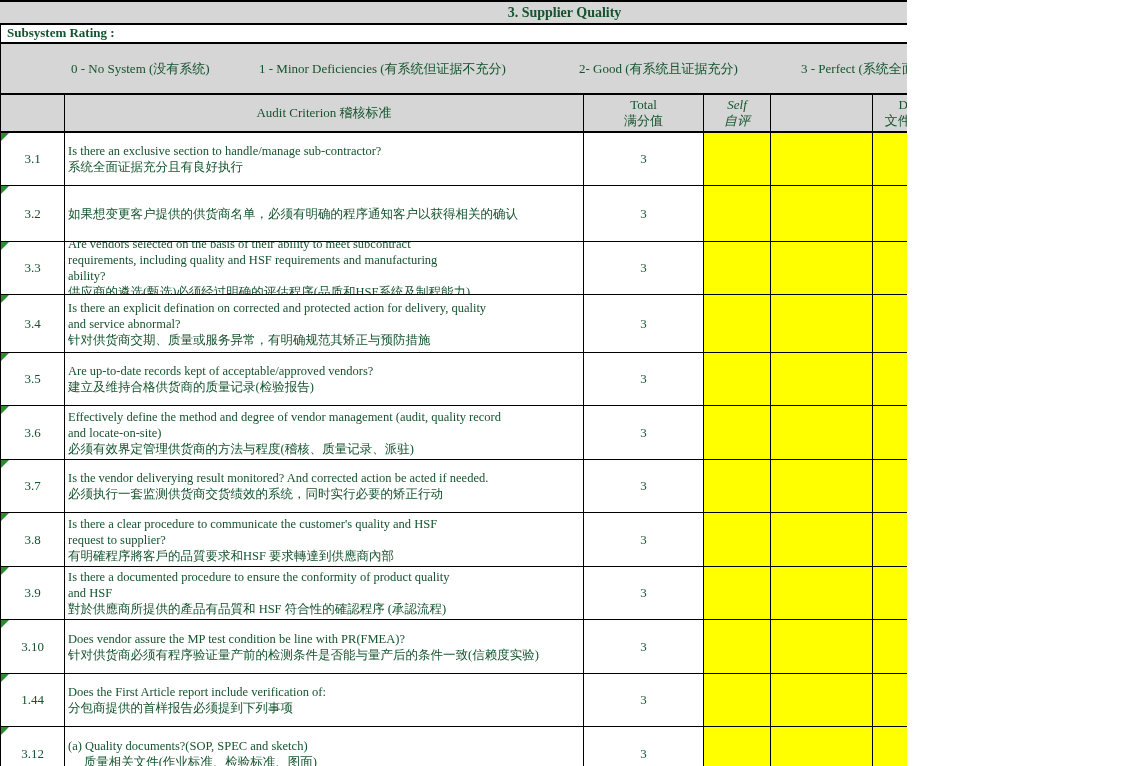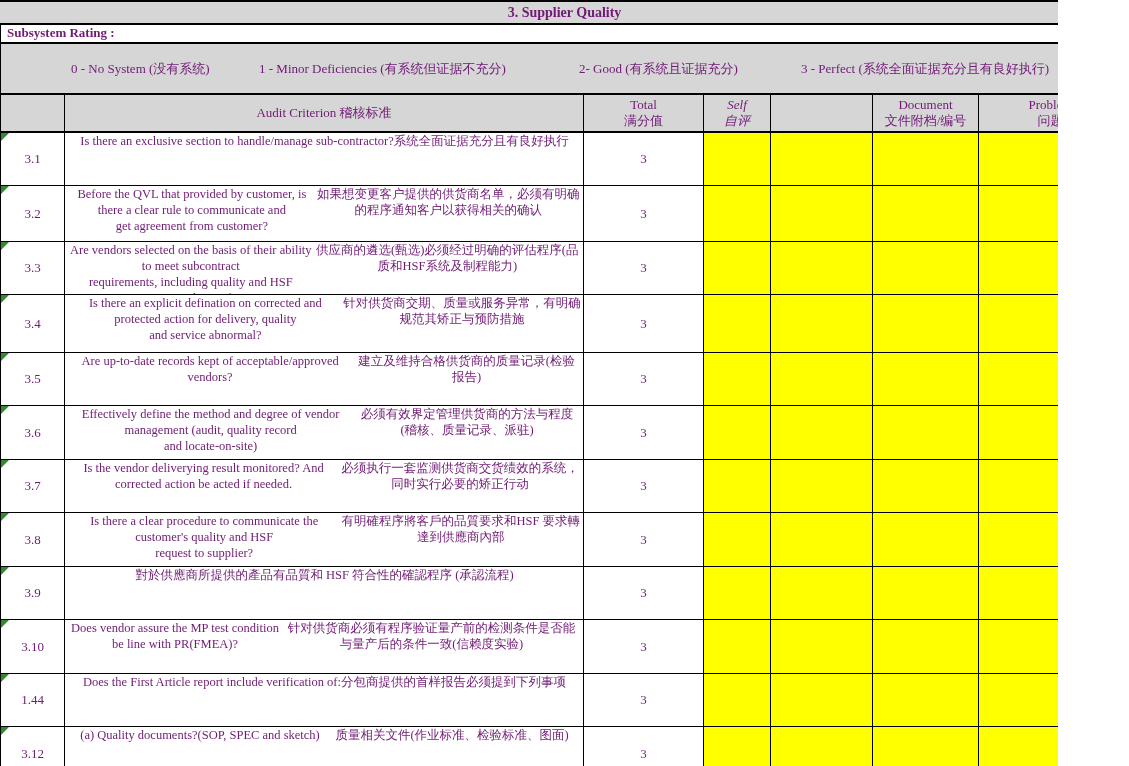--- a/index.html
+++ b/index.html
@@ -1,21 +1,21 @@
 <!DOCTYPE html>
 <html><head>
 <meta charset="utf-8">
 <style>
   html,body{margin:0;padding:0;background:#ffffff;}
   .sheet{
     position:relative;
-    width:1058px;height:766px;
+    width:907px;height:766px;
     background:#ffffff;
     font-family:"Liberation Serif","DejaVu Serif",serif;
-    color:#701a75;
+    color:#14532d;
     overflow:hidden;
   }
   
   .title-row{
     box-sizing:border-box;
     width:1129px;height:25px;
     background:#d6d6d6;
     border-top:2px solid #000;
     border-bottom:2px solid #000;
     display:flex;align-items:center;justify-content:center;
@@ -78,22 +78,22 @@
     display:flex;align-items:center;justify-content:center;
     font-size:13px;
   }
   .tri{
     position:absolute;top:0;left:0;
     width:0;height:0;
     border-top:8px solid #2e8b2e;
     border-right:8px solid transparent;
   }
   .crit{
-    display:flex;flex-direction:row;justify-content:center;
-    padding-left:3px;padding-right:2px;text-align:center;
+    display:flex;flex-direction:column;justify-content:center;
+    padding-left:3px;padding-right:2px;
   }
   .crit .en{font-size:12.5px;line-height:16px;white-space:pre-line;}
   .crit .zh{font-size:12.5px;line-height:16px;white-space:pre-wrap;}
   .total{
     display:flex;align-items:center;justify-content:center;
     font-size:13px;background:#ffffff;
   }
   .y{background:#ffff00;}
 </style>
 </head>
@@ -160,22 +160,20 @@
       <div class="c w-doc y"></div>
       <div class="c w-prob y"></div>
     </div>
 
     <div class="row" style="height:55px">
       <div class="c w-num num">
           <span class="tri"></span>
           <span>3.2</span>
         </div>
       <div class="c w-crit crit">
-          <div class="en">Before the QVL that provided by customer, is there a clear rule to communicate and
-get agreement from customer?</div>
           <div class="zh">如果想变更客户提供的供货商名单，必须有明确的程序通知客户以获得相关的确认</div>
         </div>
       <div class="c w-total total">3</div>
       <div class="c w-self y"></div>
       <div class="c w-audit y"></div>
       <div class="c w-doc y"></div>
       <div class="c w-prob y"></div>
     </div>
 
     <div class="row" style="height:52px">
@@ -278,20 +276,22 @@
       <div class="c w-doc y"></div>
       <div class="c w-prob y"></div>
     </div>
 
     <div class="row" style="height:52px">
       <div class="c w-num num">
           <span class="tri"></span>
           <span>3.9</span>
         </div>
       <div class="c w-crit crit">
+          <div class="en">Is there a documented procedure to ensure the conformity of product quality
+and HSF</div>
           <div class="zh">對於供應商所提供的產品有品質和 HSF 符合性的確認程序 (承認流程)</div>
         </div>
       <div class="c w-total total">3</div>
       <div class="c w-self y"></div>
       <div class="c w-audit y"></div>
       <div class="c w-doc y"></div>
       <div class="c w-prob y"></div>
     </div>
 
     <div class="row" style="height:53px">

